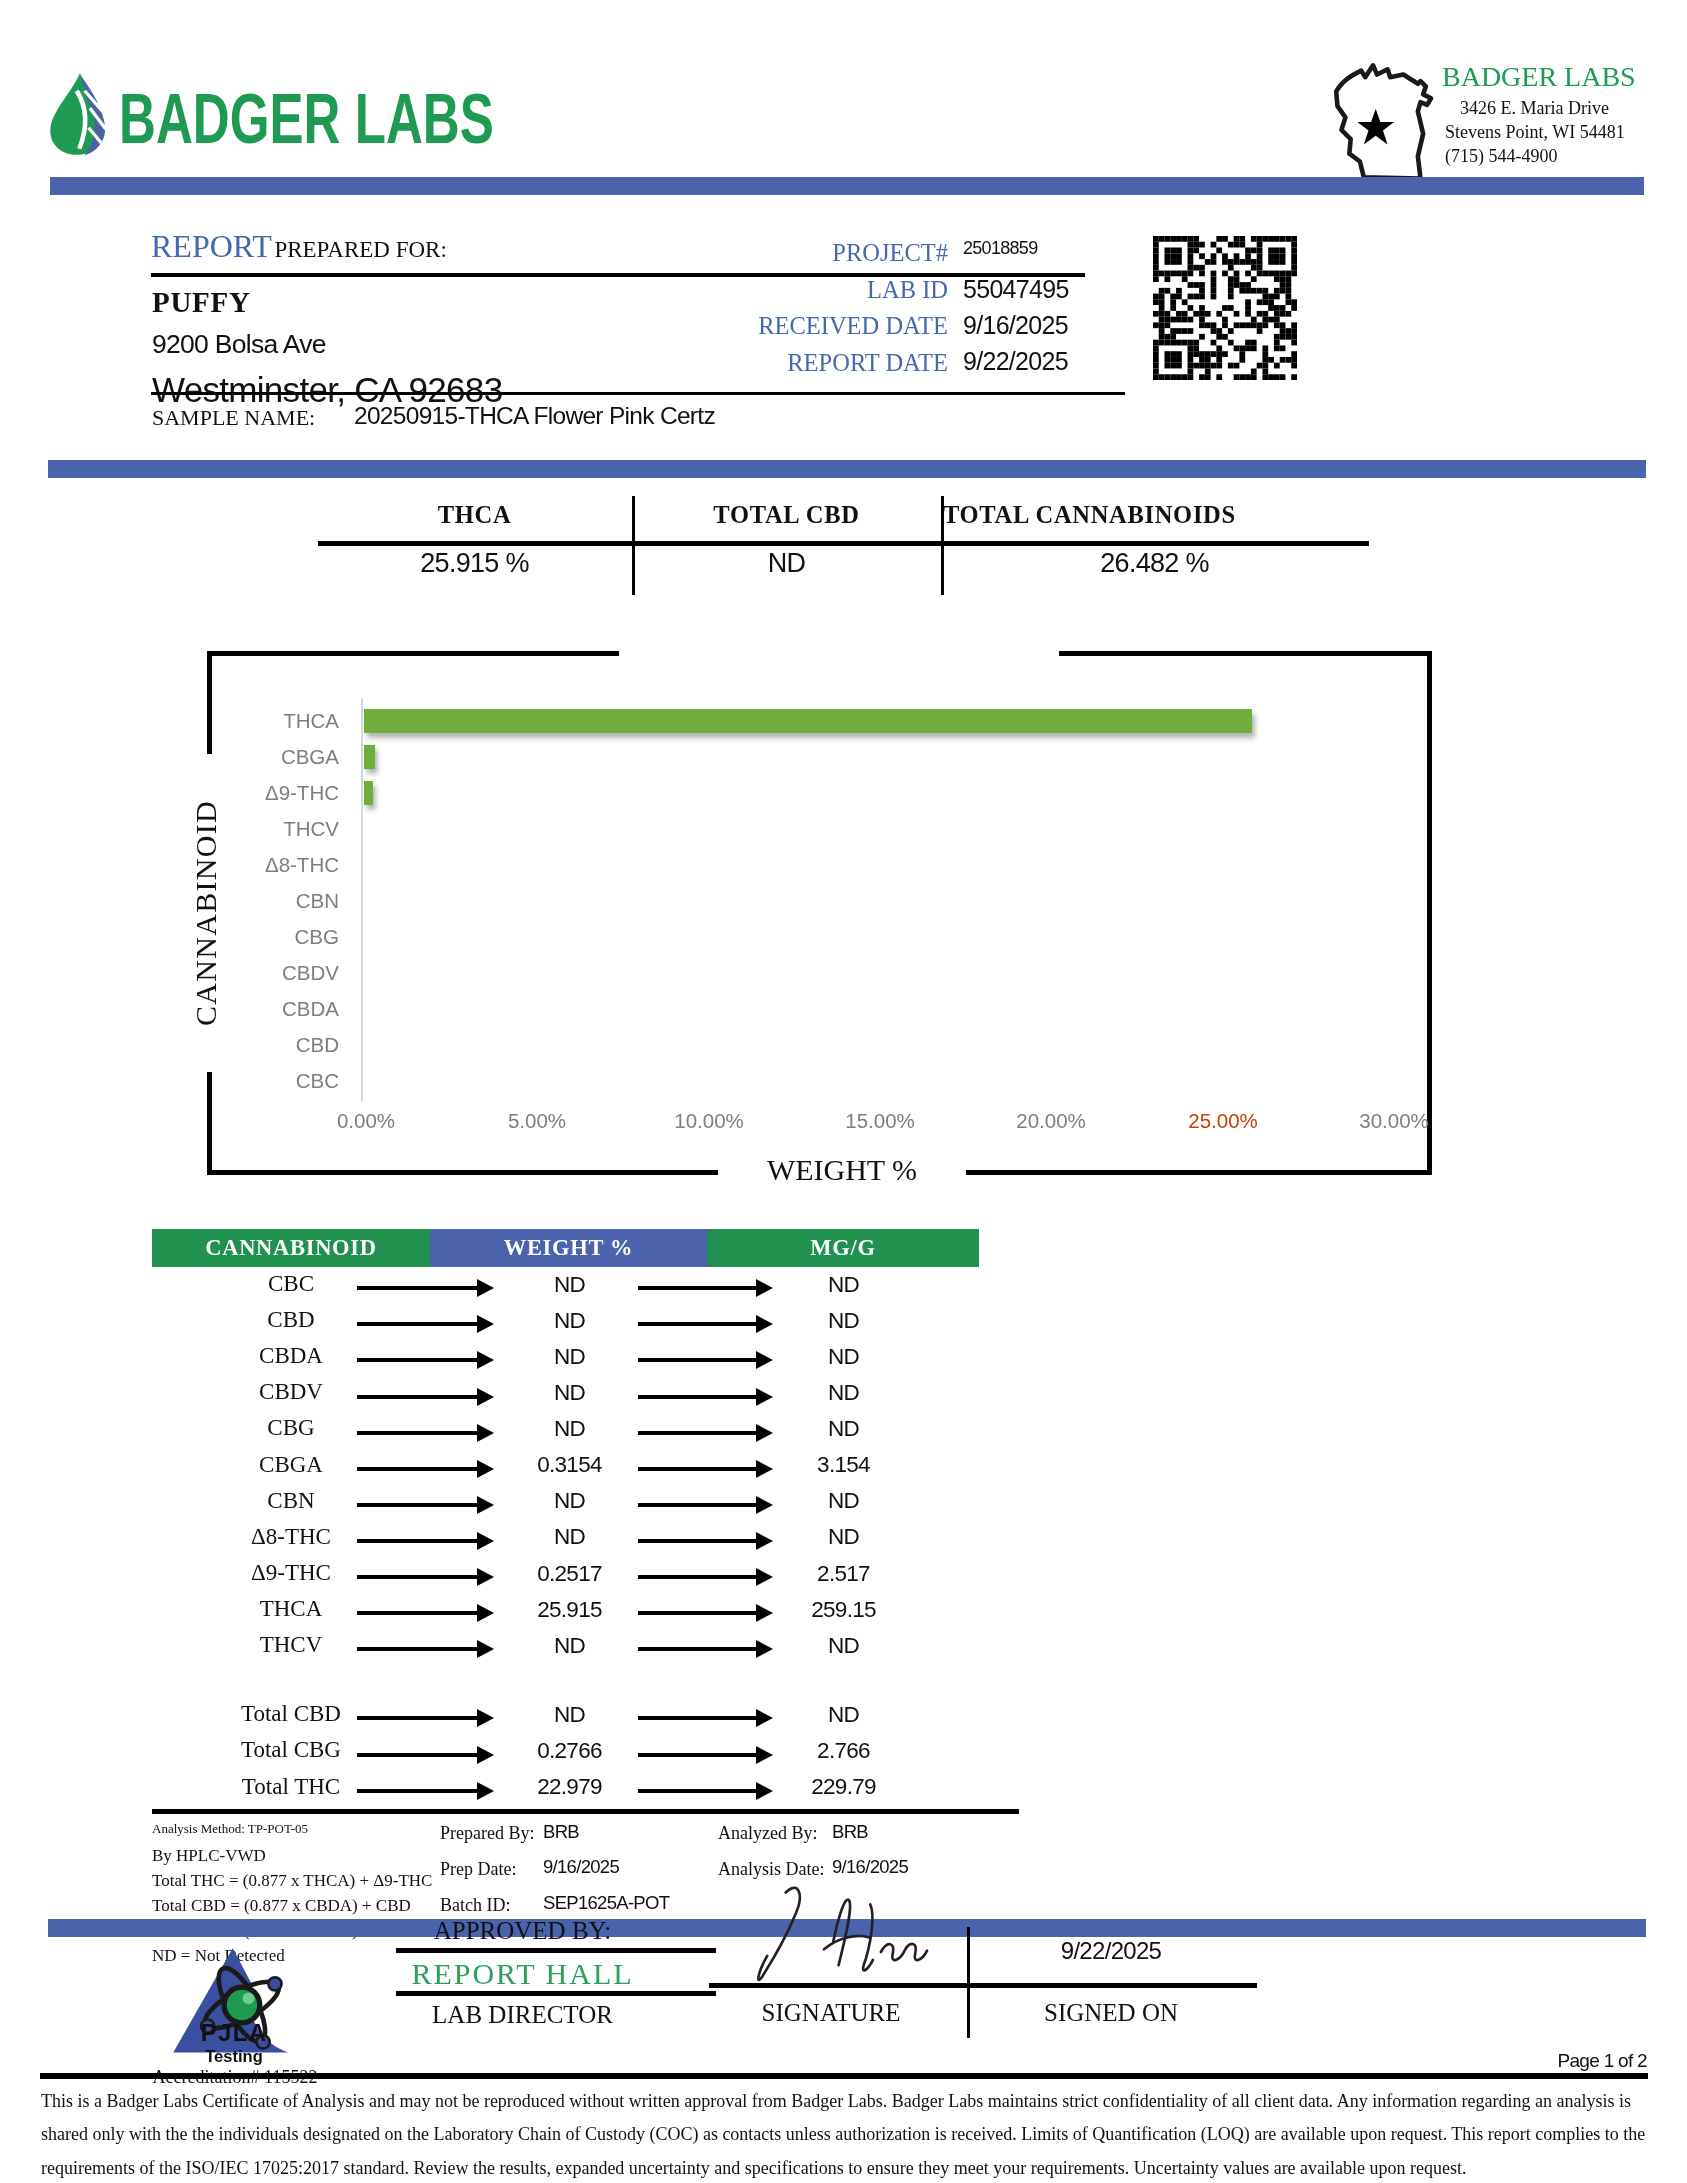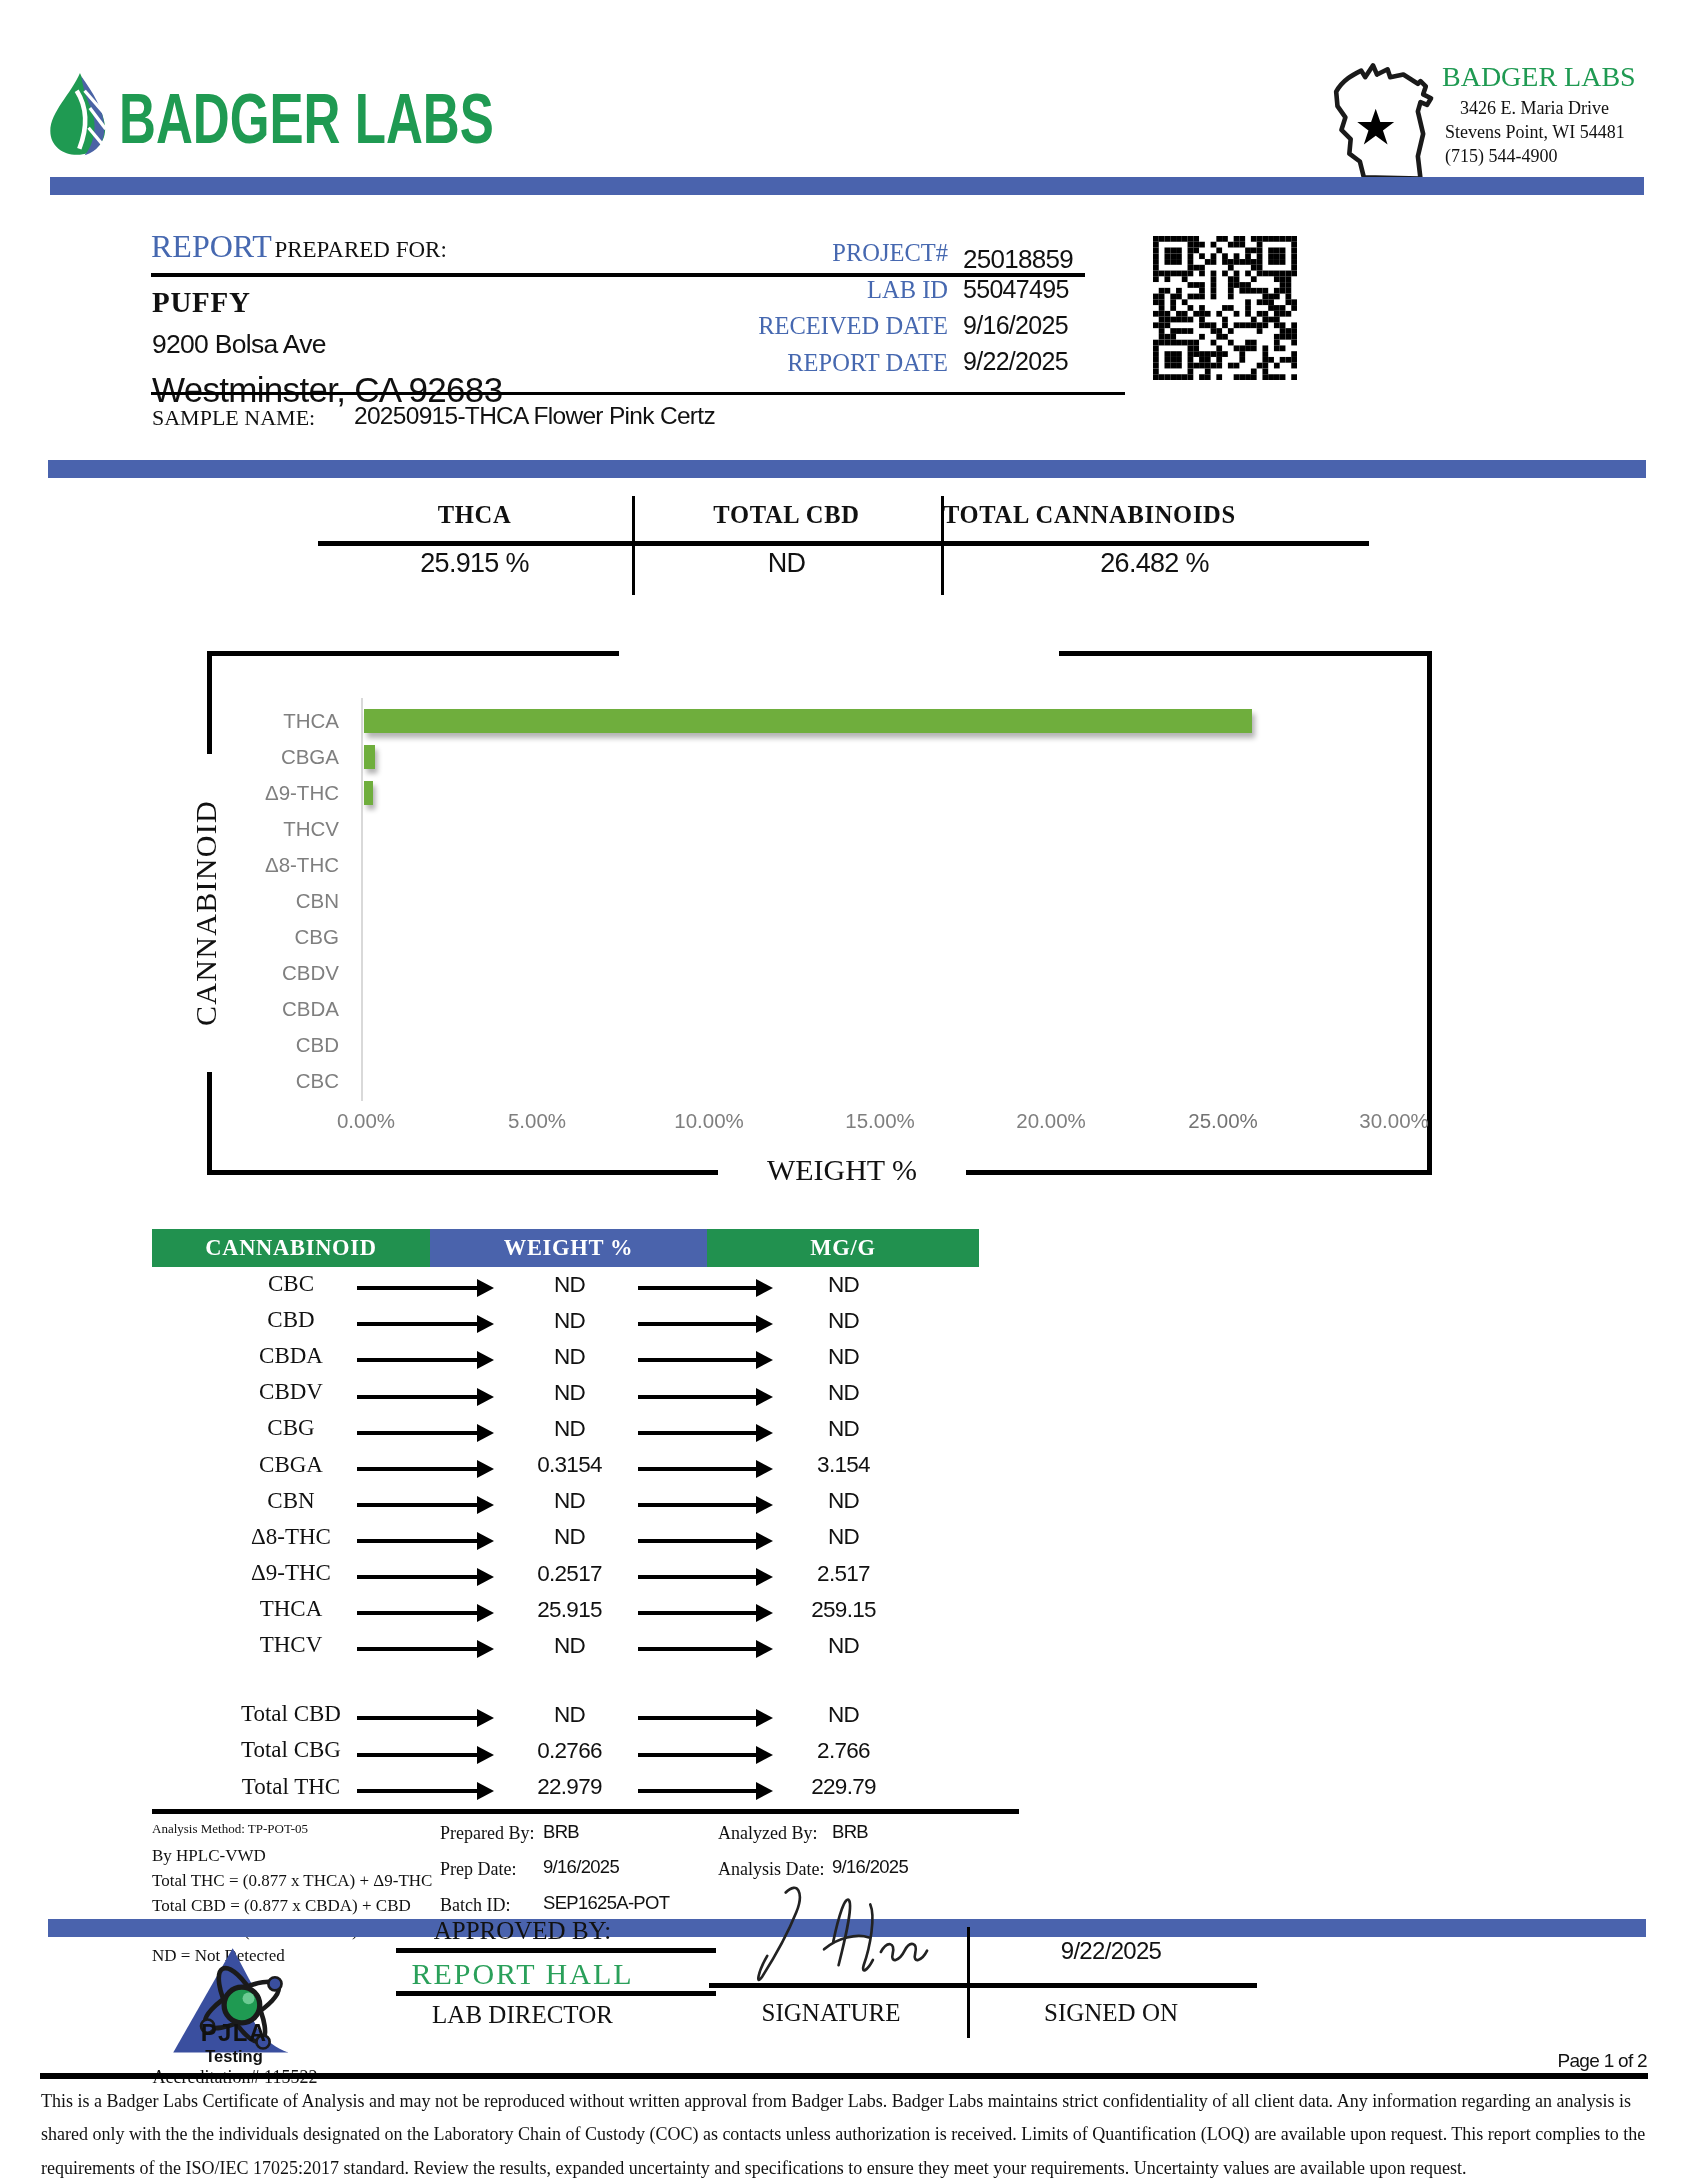--- a/index.html
+++ b/index.html
@@ -55,21 +55,21 @@
     <span style="font-size:23px;">PREPARED FOR:</span>
   </div>
   <div class="hline" style="left:151px;top:273px;width:934px;height:4px;"></div>
 
   <div class="abs" style="left:152px;top:286px;font-size:29px;font-weight:bold;letter-spacing:0.7px;">PUFFY</div>
   <div class="abs cond" style="left:152px;top:329px;font-size:26.5px;">9200 Bolsa Ave</div>
   <div class="abs cond" style="left:152px;top:370px;font-size:35px;">Westminster, CA  92683</div>
 
   <div id="report-fields" class="abs">
       <div style="position: absolute; left: 675px; top: 239px; width: 273px; text-align: right; font-size: 24.5px; color: rgb(70, 104, 176); white-space: nowrap;">PROJECT#</div>
-      <div class="cond" style="position: absolute; left: 963px; top: 244px; font-size: 26px; white-space: nowrap;">25018859</div>
+      <div class="cond" style="position: absolute; left: 963px; top: 238px; font-size: 18px; white-space: nowrap;">25018859</div>
       <div style="position: absolute; left: 675px; top: 276px; width: 273px; text-align: right; font-size: 24.5px; color: rgb(70, 104, 176); white-space: nowrap;">LAB ID</div>
       <div class="cond" style="position: absolute; left: 963px; top: 275px; font-size: 25px; white-space: nowrap;">55047495</div>
       <div style="position: absolute; left: 675px; top: 312px; width: 273px; text-align: right; font-size: 24.5px; color: rgb(70, 104, 176); white-space: nowrap;">RECEIVED DATE</div>
       <div class="cond" style="position: absolute; left: 963px; top: 311px; font-size: 25px; white-space: nowrap;">9/16/2025</div>
       <div style="position: absolute; left: 675px; top: 349px; width: 273px; text-align: right; font-size: 24.5px; color: rgb(70, 104, 176); white-space: nowrap;">REPORT DATE</div>
       <div class="cond" style="position: absolute; left: 963px; top: 347px; font-size: 25px; white-space: nowrap;">9/22/2025</div>
     </div>
 
   <svg id="qr" class="abs" style="left:1153px;top:236px;" width="144" height="144" viewBox="0 0 218 218">
       <rect x="0.0" y="0.0" width="8.7" height="8.7" fill="#000"></rect>
@@ -451,21 +451,21 @@
       <div class="sans" style="position: absolute; left: 212px; top: 919px; width: 127px; height: 36px; line-height: 36px; text-align: right; font-size: 20.5px; color: rgb(127, 127, 127); white-space: nowrap;">CBG</div>
       <div class="sans" style="position: absolute; left: 212px; top: 955px; width: 127px; height: 36px; line-height: 36px; text-align: right; font-size: 20.5px; color: rgb(127, 127, 127); white-space: nowrap;">CBDV</div>
       <div class="sans" style="position: absolute; left: 212px; top: 991px; width: 127px; height: 36px; line-height: 36px; text-align: right; font-size: 20.5px; color: rgb(127, 127, 127); white-space: nowrap;">CBDA</div>
       <div class="sans" style="position: absolute; left: 212px; top: 1027px; width: 127px; height: 36px; line-height: 36px; text-align: right; font-size: 20.5px; color: rgb(127, 127, 127); white-space: nowrap;">CBD</div>
       <div class="sans" style="position: absolute; left: 212px; top: 1063px; width: 127px; height: 36px; line-height: 36px; text-align: right; font-size: 20.5px; color: rgb(127, 127, 127); white-space: nowrap;">CBC</div>
       <div class="sans" style="position: absolute; left: 313px; top: 1109px; width: 106px; text-align: center; font-size: 20.5px; color: rgb(127, 127, 127);">0.00%</div>
       <div class="sans" style="position: absolute; left: 484px; top: 1109px; width: 106px; text-align: center; font-size: 20.5px; color: rgb(127, 127, 127);">5.00%</div>
       <div class="sans" style="position: absolute; left: 656px; top: 1109px; width: 106px; text-align: center; font-size: 20.5px; color: rgb(127, 127, 127);">10.00%</div>
       <div class="sans" style="position: absolute; left: 827px; top: 1109px; width: 106px; text-align: center; font-size: 20.5px; color: rgb(127, 127, 127);">15.00%</div>
       <div class="sans" style="position: absolute; left: 998px; top: 1109px; width: 106px; text-align: center; font-size: 20.5px; color: rgb(127, 127, 127);">20.00%</div>
-      <div class="sans" style="position: absolute; left: 1170px; top: 1109px; width: 106px; text-align: center; font-size: 20.5px; color: #737373;">25.00%</div>
+      <div class="sans" style="position: absolute; left: 1170px; top: 1109px; width: 106px; text-align: center; font-size: 20.5px; color: #c2410c;">25.00%</div>
       <div class="sans" style="position: absolute; left: 1341px; top: 1109px; width: 106px; text-align: center; font-size: 20.5px; color: rgb(127, 127, 127);">30.00%</div>
     </div>
 
   <div class="hdrcell" style="left:152px;top:1229px;width:278px;background:#21914f;">CANNABINOID</div>
   <div class="hdrcell" style="left:430px;top:1229px;width:277px;background:#4a63ac;">WEIGHT %</div>
   <div class="hdrcell" style="left:707px;top:1229px;width:272px;background:#21914f;">MG/G</div>
 
   <div id="tbl" class="abs">
       <div style="position: absolute; left: 152px; top: 1271px; width: 278px; text-align: center; font-size: 23px; white-space: nowrap;">CBC</div>
       <div class="arr" style="position: absolute; left: 357px; top: 1286px; width: 120px;"></div>

